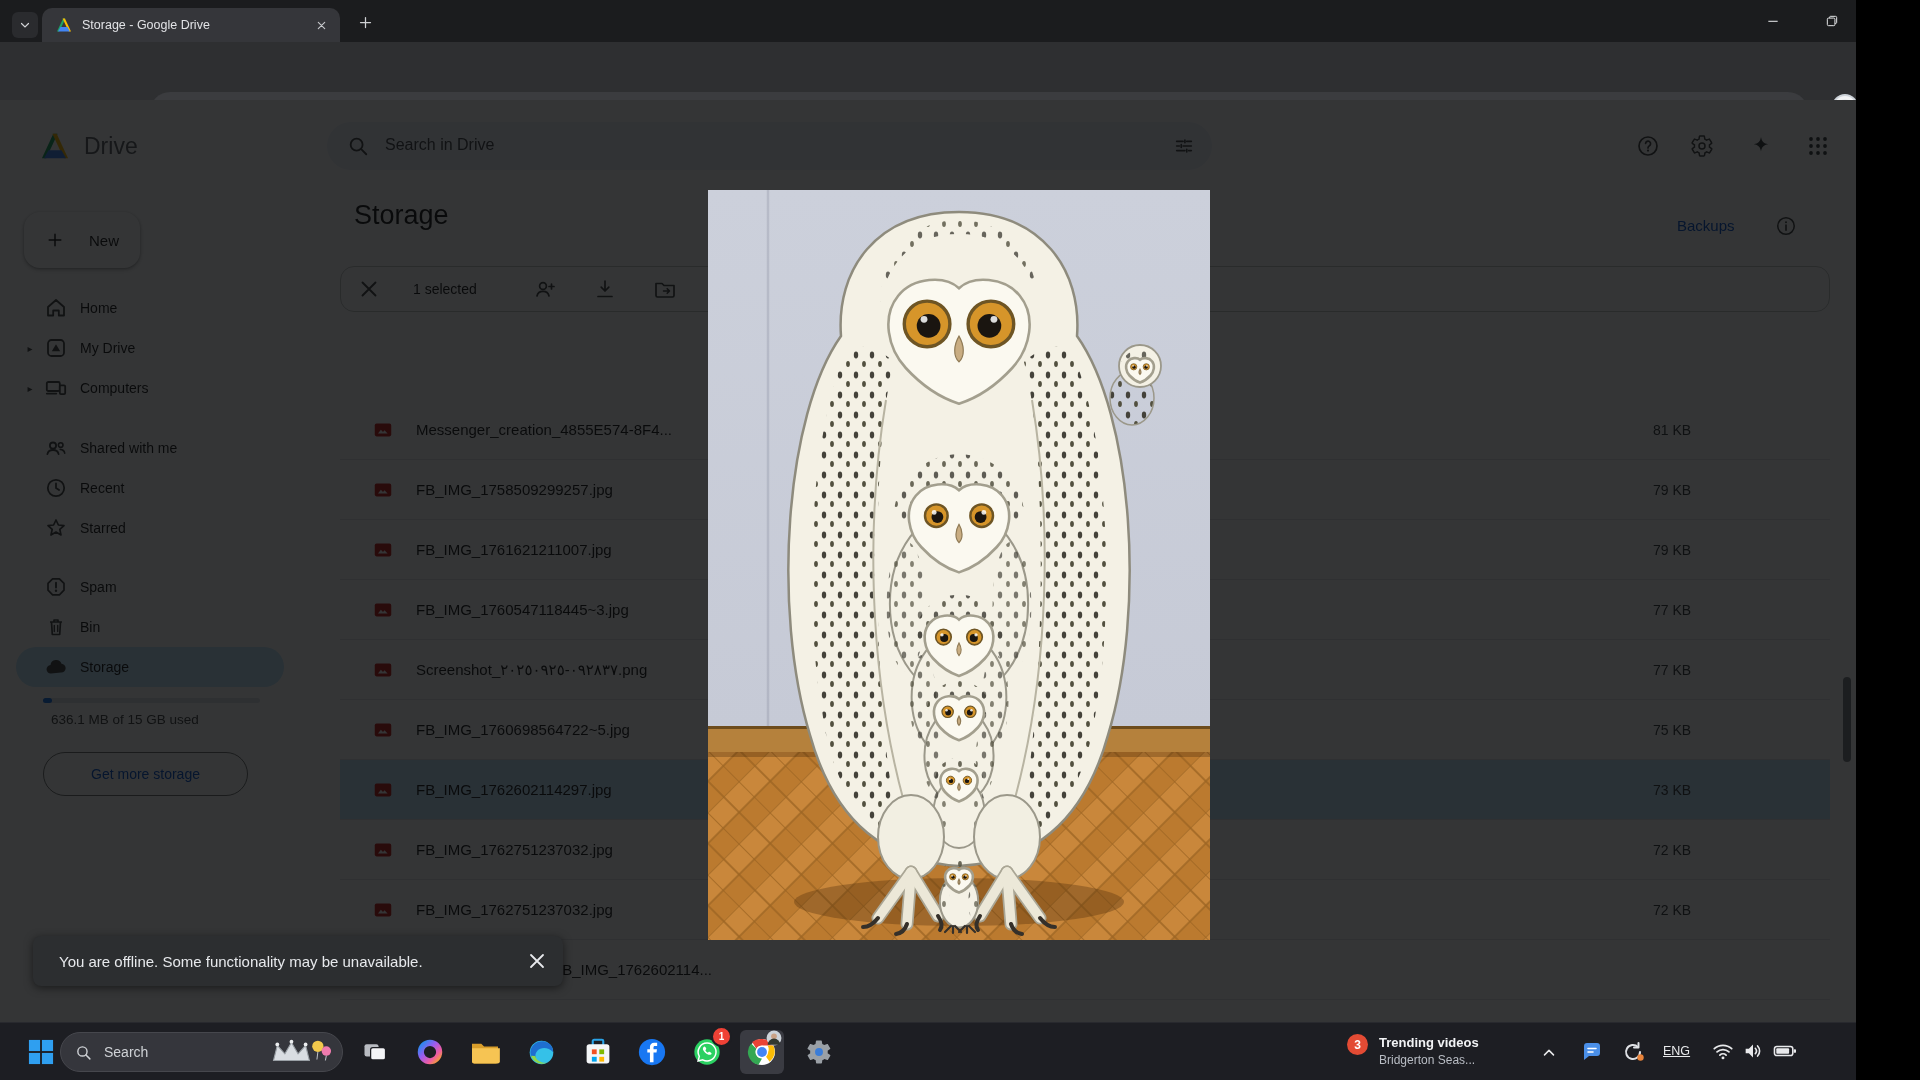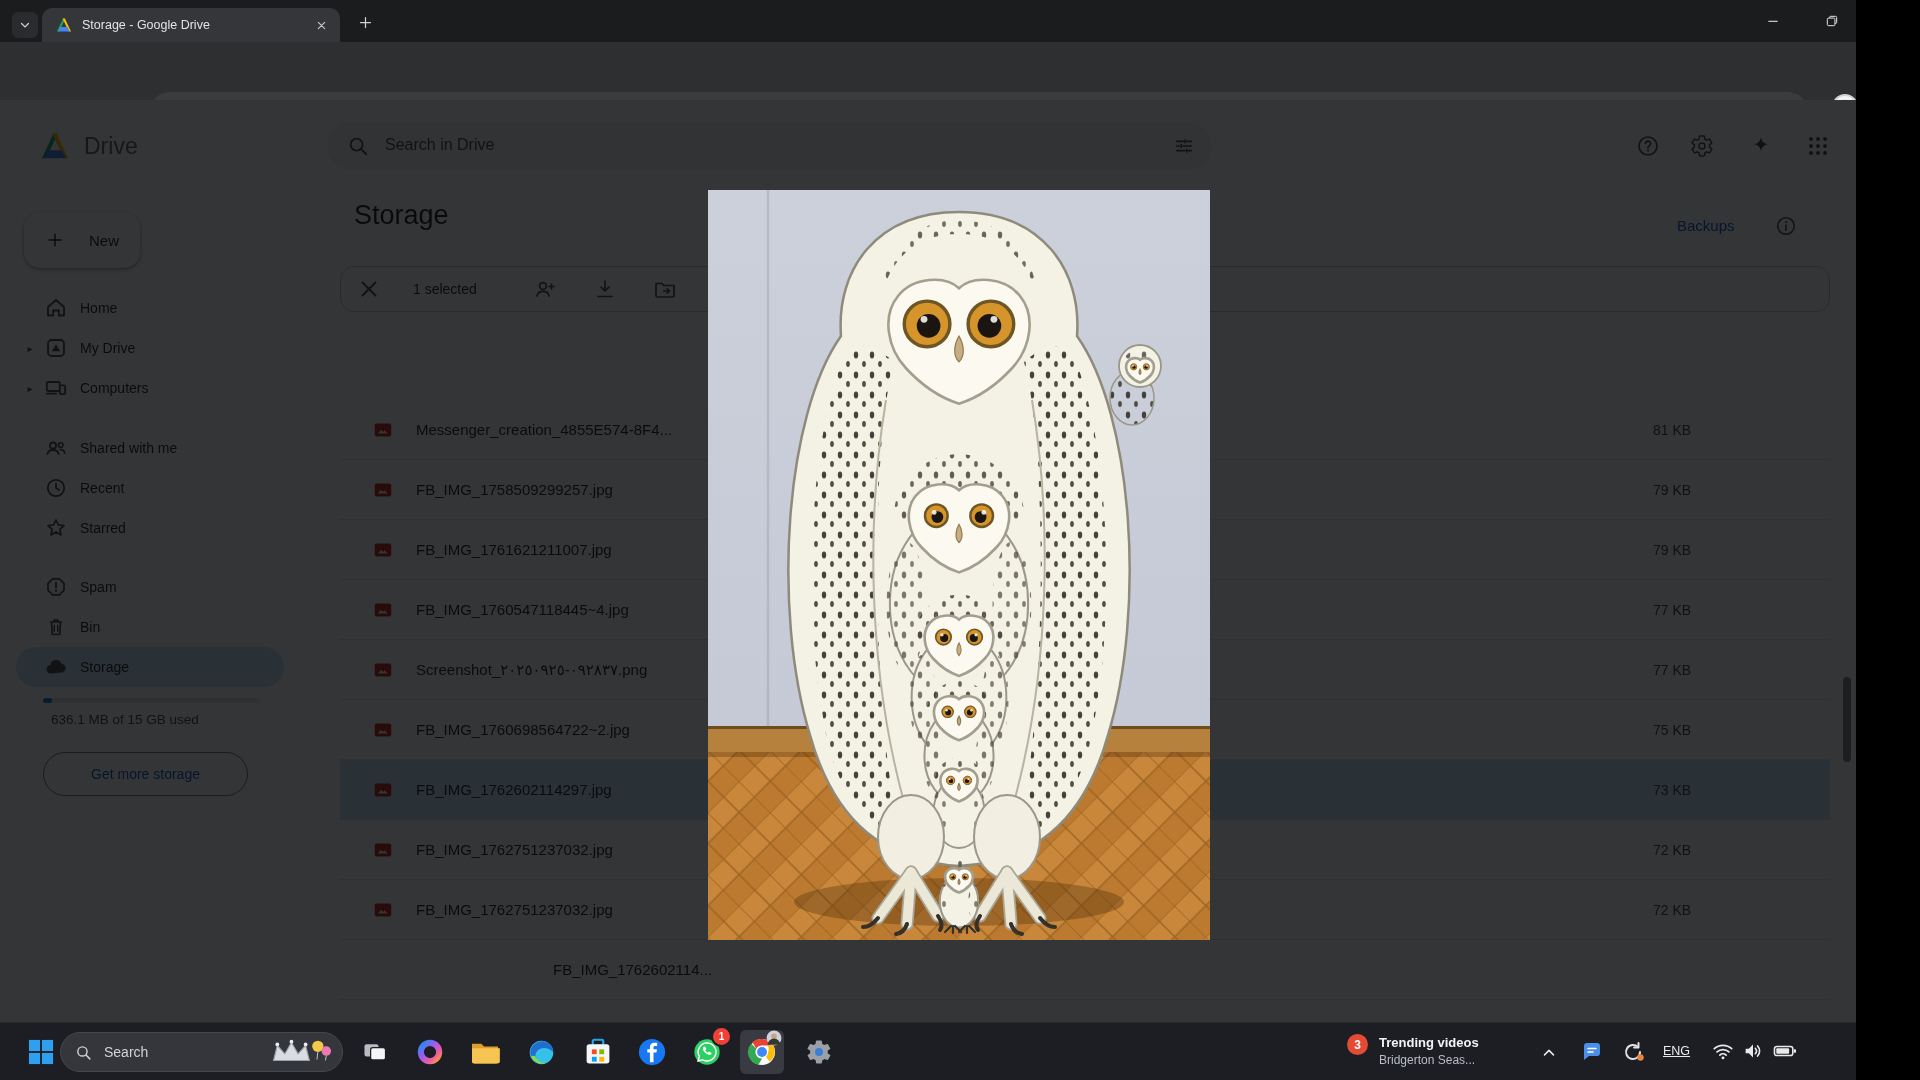--- a/index.html
+++ b/index.html
@@ -416,41 +416,41 @@
           <span class="fname">FB_IMG_1761621211007.jpg</span>
           <span class="fsize">79 KB</span>
         </div>
         <div class="row">
           <span class="fic">
             <svg viewBox="0 0 24 24" width="22" height="22">
               <rect x="3" y="5" width="18" height="14" rx="2" fill="#c5221f"></rect>
               <path d="M6.5 15.8l3.2-4.2 2.3 2.7 1.7-2.1 3.3 3.6z" fill="#fff"></path>
             </svg>
           </span>
-          <span class="fname">FB_IMG_1760547118445~4.jpg</span>
+          <span class="fname">FB_IMG_1760547118445~3.jpg</span>
           <span class="fsize">77 KB</span>
         </div>
         <div class="row">
           <span class="fic">
             <svg viewBox="0 0 24 24" width="22" height="22">
               <rect x="3" y="5" width="18" height="14" rx="2" fill="#c5221f"></rect>
               <path d="M6.5 15.8l3.2-4.2 2.3 2.7 1.7-2.1 3.3 3.6z" fill="#fff"></path>
             </svg>
           </span>
           <span class="fname">Screenshot_٠٩٢٨٣٧-٢٠٢٥٠٩٢٥.png</span>
           <span class="fsize">77 KB</span>
         </div>
         <div class="row">
           <span class="fic">
             <svg viewBox="0 0 24 24" width="22" height="22">
               <rect x="3" y="5" width="18" height="14" rx="2" fill="#c5221f"></rect>
               <path d="M6.5 15.8l3.2-4.2 2.3 2.7 1.7-2.1 3.3 3.6z" fill="#fff"></path>
             </svg>
           </span>
-          <span class="fname">FB_IMG_1760698564722~2.jpg</span>
+          <span class="fname">FB_IMG_1760698564722~5.jpg</span>
           <span class="fsize">75 KB</span>
         </div>
         <div class="row selected">
           <span class="fic">
             <svg viewBox="0 0 24 24" width="22" height="22">
               <rect x="3" y="5" width="18" height="14" rx="2" fill="#c5221f"></rect>
               <path d="M6.5 15.8l3.2-4.2 2.3 2.7 1.7-2.1 3.3 3.6z" fill="#fff"></path>
             </svg>
           </span>
           <span class="fname">FB_IMG_1762602114297.jpg</span>
@@ -668,20 +668,26 @@
         <circle cx="245" cy="687.175" r="1.6380000000000001" fill="#1a1510"></circle>
         <circle cx="244.1" cy="685.9" r="0.8" fill="#fff" opacity="0.85"></circle>
         <circle cx="257.3" cy="686.8" r="3.15" fill="#d6952a" stroke="#6e5524" stroke-width="0.7"></circle>
         <circle cx="257" cy="687.175" r="1.6380000000000001" fill="#1a1510"></circle>
         <circle cx="257.9" cy="685.9" r="0.8" fill="#fff" opacity="0.85"></circle>
         <path d="M0,0.08 C-0.07,0.2 -0.08,0.34 0,0.42 C0.08,0.34 0.07,0.2 0,0.08 Z" transform="translate(251,688) scale(15)" fill="#c9ad82" stroke="#8f7a55" stroke-width="0.08"></path>
         <path d="M243,736 l-6,6 M245,736 l0,7 M247,736 l6,6 M257,736 l-6,6 M259,736 l0,7 M261,736 l6,6" stroke="#35302a" stroke-width="2.2" stroke-linecap="round"></path>
       </g>
   </svg>
 
+  <div class="toast">
+    <span class="toast-msg">You are offline. Some functionality may be unavailable.</span>
+    <svg class="toast-x" viewBox="0 0 24 24">
+        <path d="M6 6l12 12M18 6L6 18" stroke="currentColor" stroke-width="1.8" stroke-linecap="round" fill="none"></path>
+      </svg>
+  </div>
 
   <div class="taskbar">
     <div class="tb-app" style="left:19px;">
       <svg width="26" height="26" viewBox="0 0 28 28">
           <rect x="1" y="1" width="12" height="12" fill="#2f9ff0"></rect>
           <rect x="15" y="1" width="12" height="12" fill="#2f9ff0"></rect>
           <rect x="1" y="15" width="12" height="12" fill="#2f9ff0"></rect>
           <rect x="15" y="15" width="12" height="12" fill="#2f9ff0"></rect>
         </svg>
     </div>

